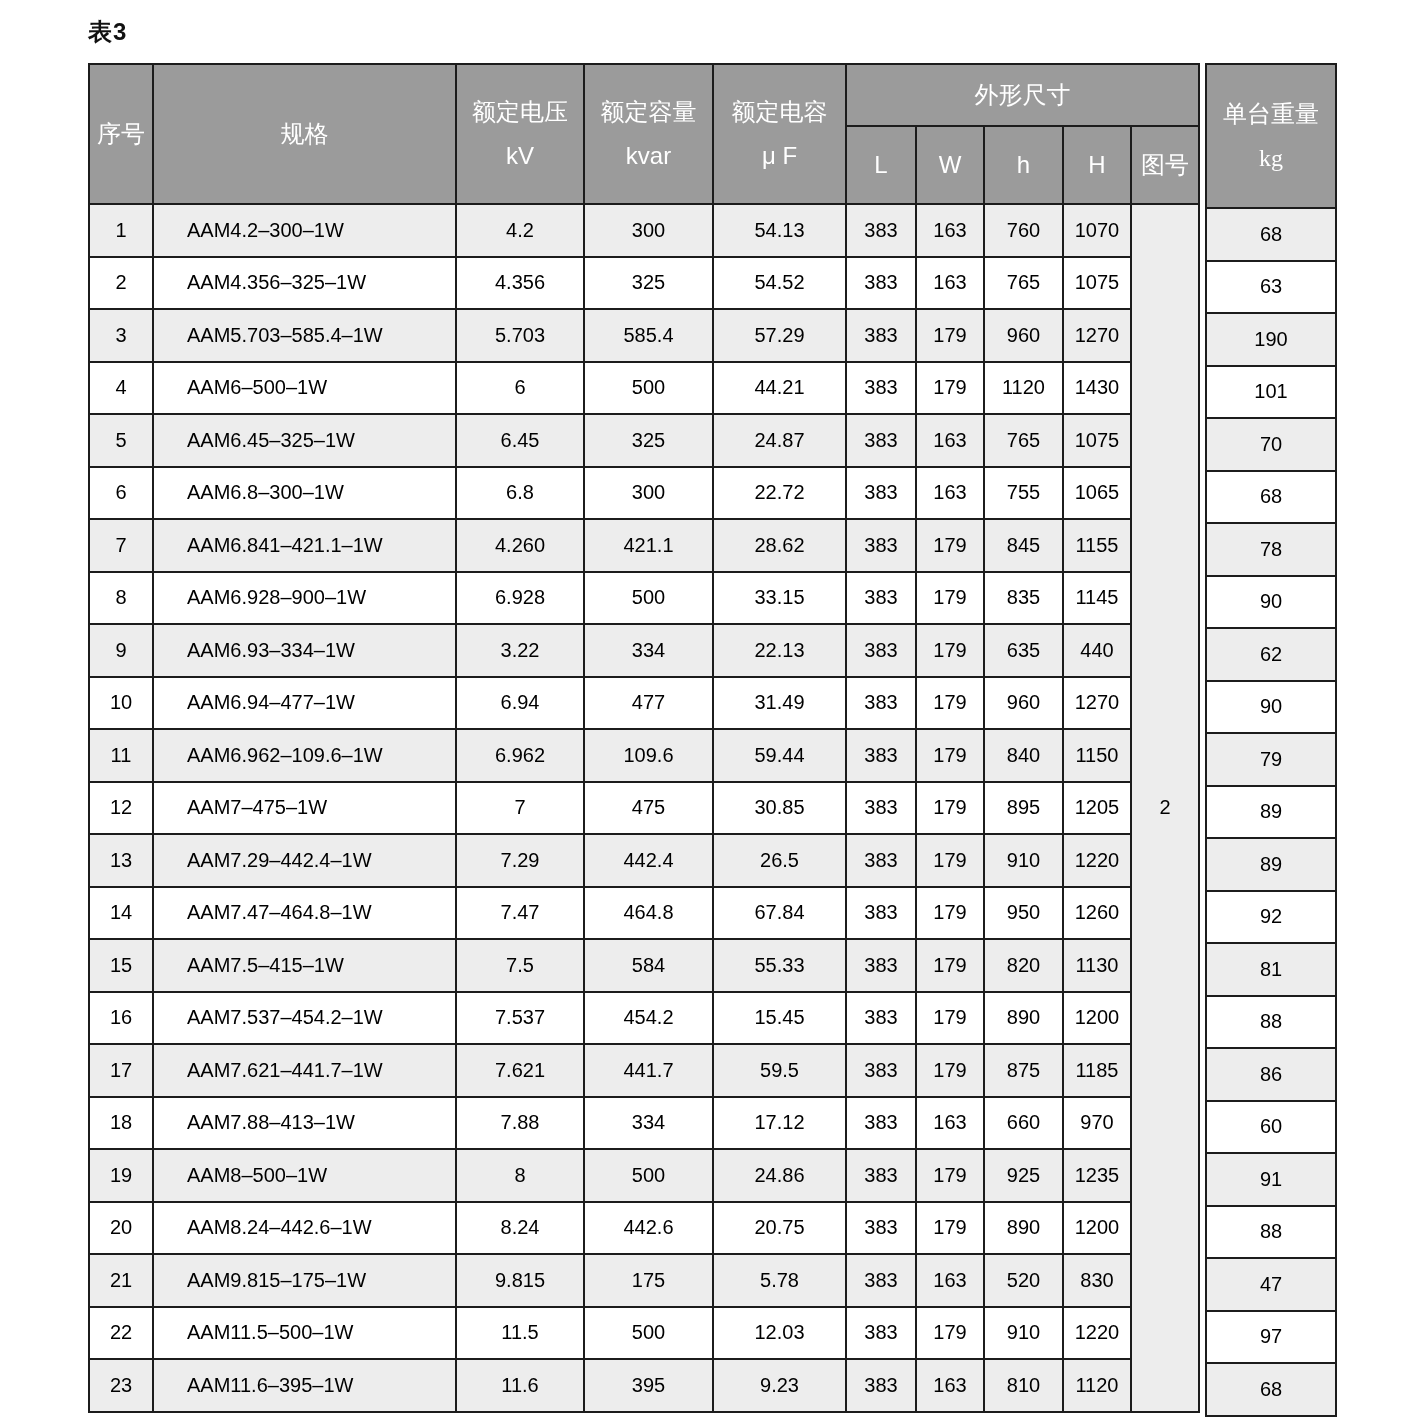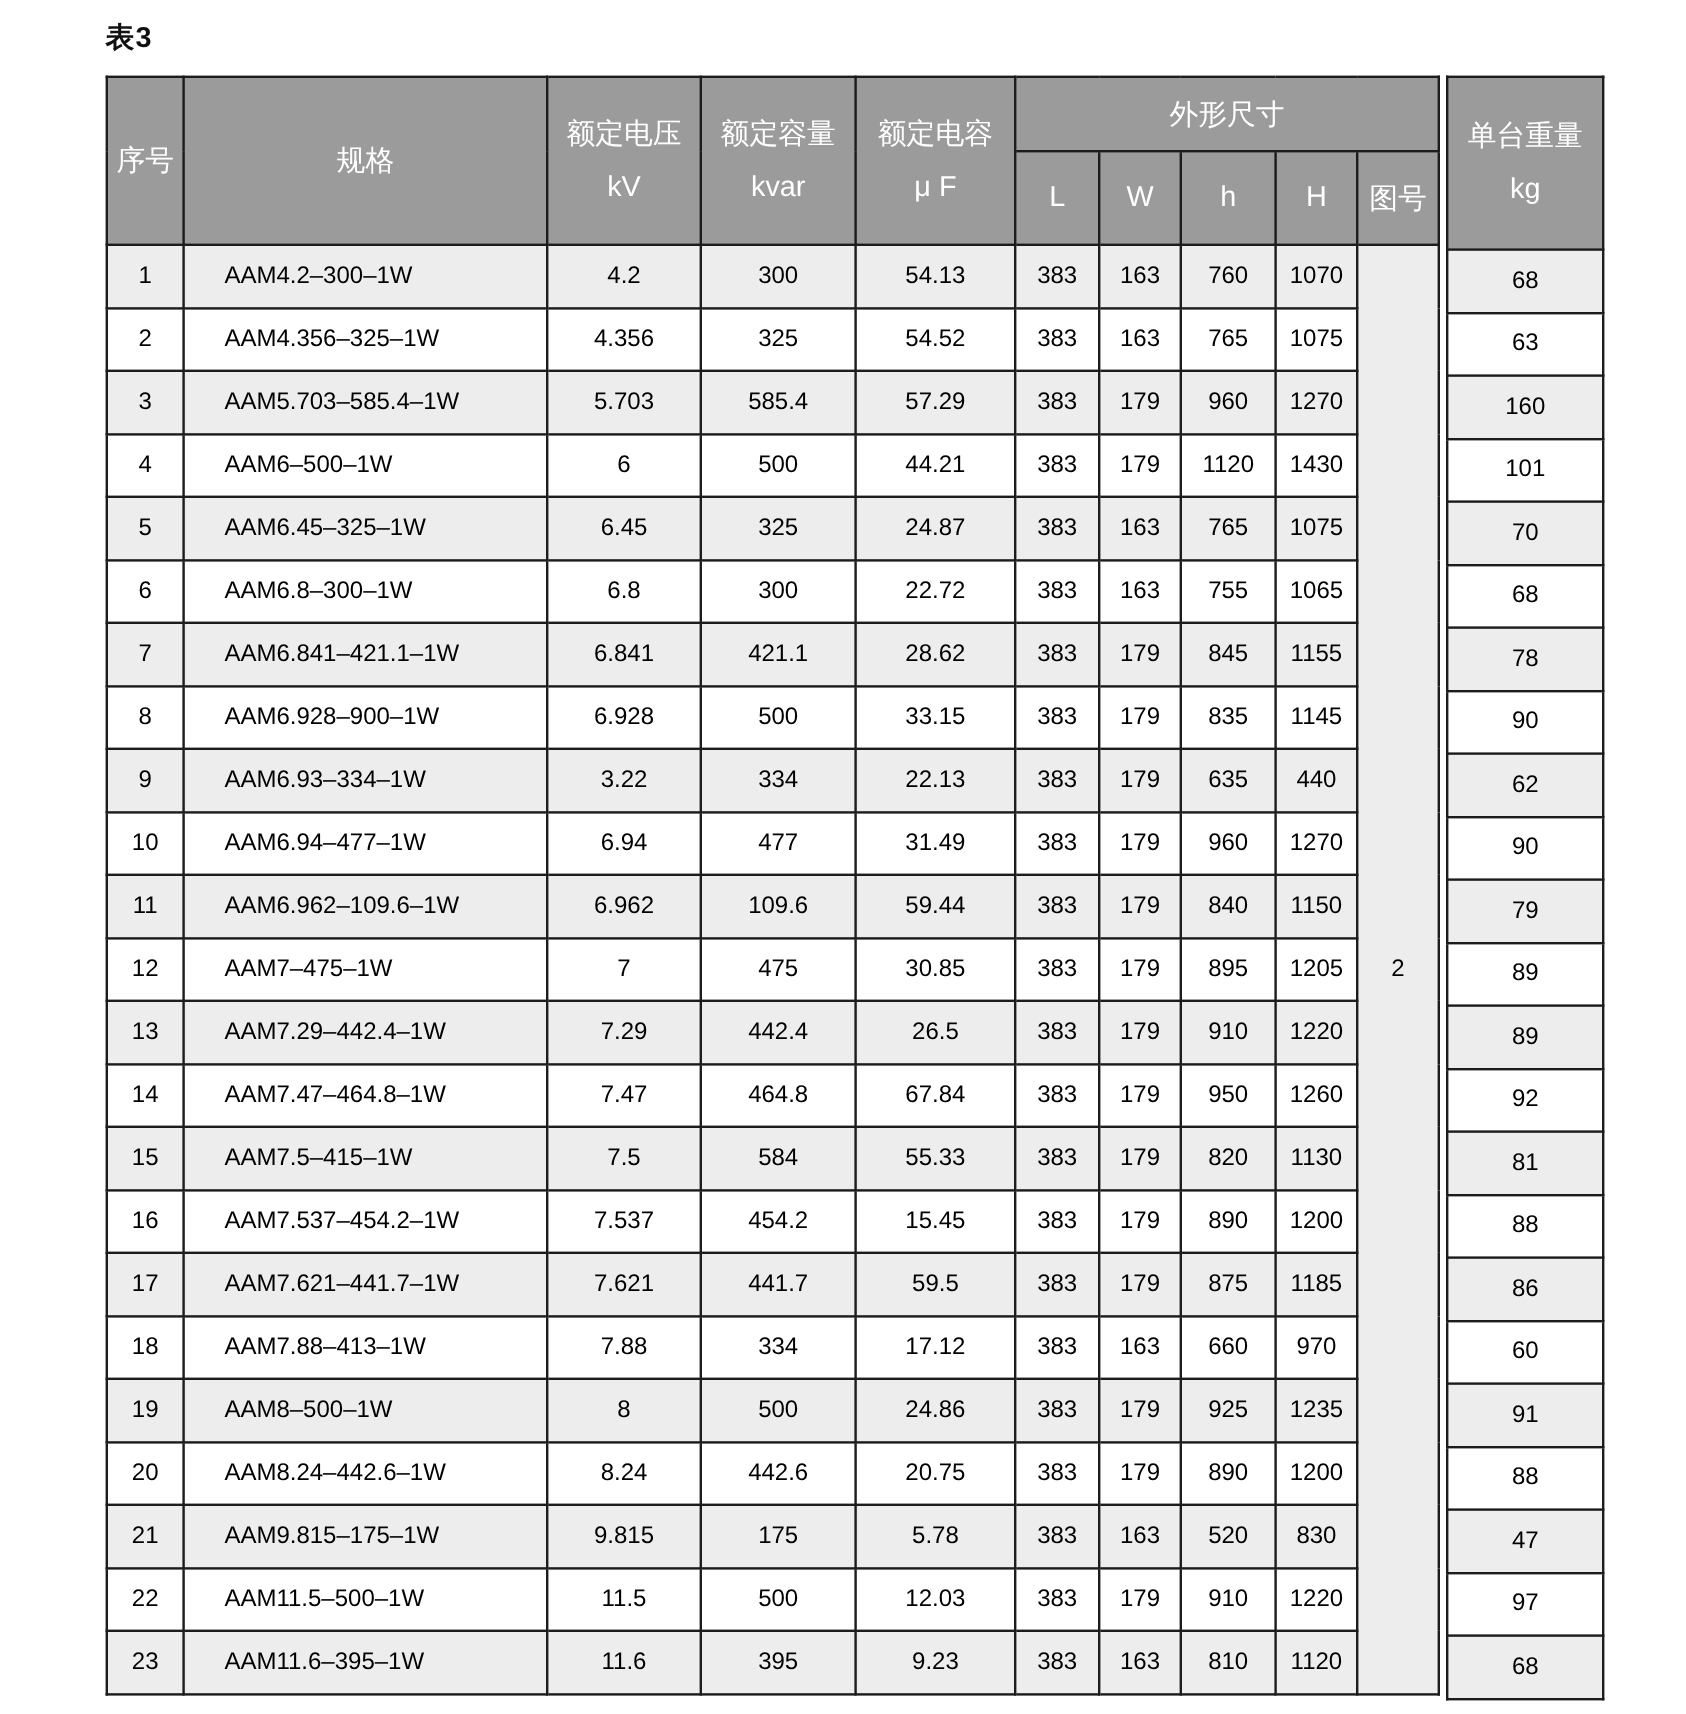--- a/index.html
+++ b/index.html
@@ -44,21 +44,21 @@
     vertical-align: middle;
     font-weight: normal;
   }
   thead th {
     background: #9b9b9b;
     color: #ffffff;
     font-size: 24px;
   }
   .hrow1 { height: 62px; }
   .hrow2 { height: 78px; }
-  .whead { height: 144px; }
+  .whead { height: 144px; font-family: Liberation Serif, serif; }
   tbody tr { height: 52.5px; }
   tbody td { font-size: 20px; background: #ffffff; }
   #main-table tbody tr:nth-child(odd) td { background: #ededed; }
   #main-table tbody tr:nth-child(even) td { background: #ffffff; }
   #weight-table tbody tr:nth-child(odd) td { background: #ededed; }
   #weight-table tbody tr:nth-child(even) td { background: #ffffff; }
   #main-table tbody td.tuhao-cell { background: #ffffff; }
   td.spec {
     text-align: left;
     padding-left: 33px;
@@ -176,21 +176,21 @@
             <td>300</td>
             <td>22.72</td>
             <td>383</td>
             <td>163</td>
             <td>755</td>
             <td>1065</td>
           </tr>
           <tr>
             <td>7</td>
             <td class="spec">AAM6.841–421.1–1W</td>
-            <td>6.841</td>
+            <td>4.260</td>
             <td>421.1</td>
             <td>28.62</td>
             <td>383</td>
             <td>179</td>
             <td>845</td>
             <td>1155</td>
           </tr>
           <tr>
             <td>8</td>
             <td class="spec">AAM6.928–900–1W</td>
@@ -383,21 +383,21 @@
         </tr>
       </thead>
       <tbody>
           <tr>
             <td>68</td>
           </tr>
           <tr>
             <td>63</td>
           </tr>
           <tr>
-            <td>160</td>
+            <td>190</td>
           </tr>
           <tr>
             <td>101</td>
           </tr>
           <tr>
             <td>70</td>
           </tr>
           <tr>
             <td>68</td>
           </tr>

